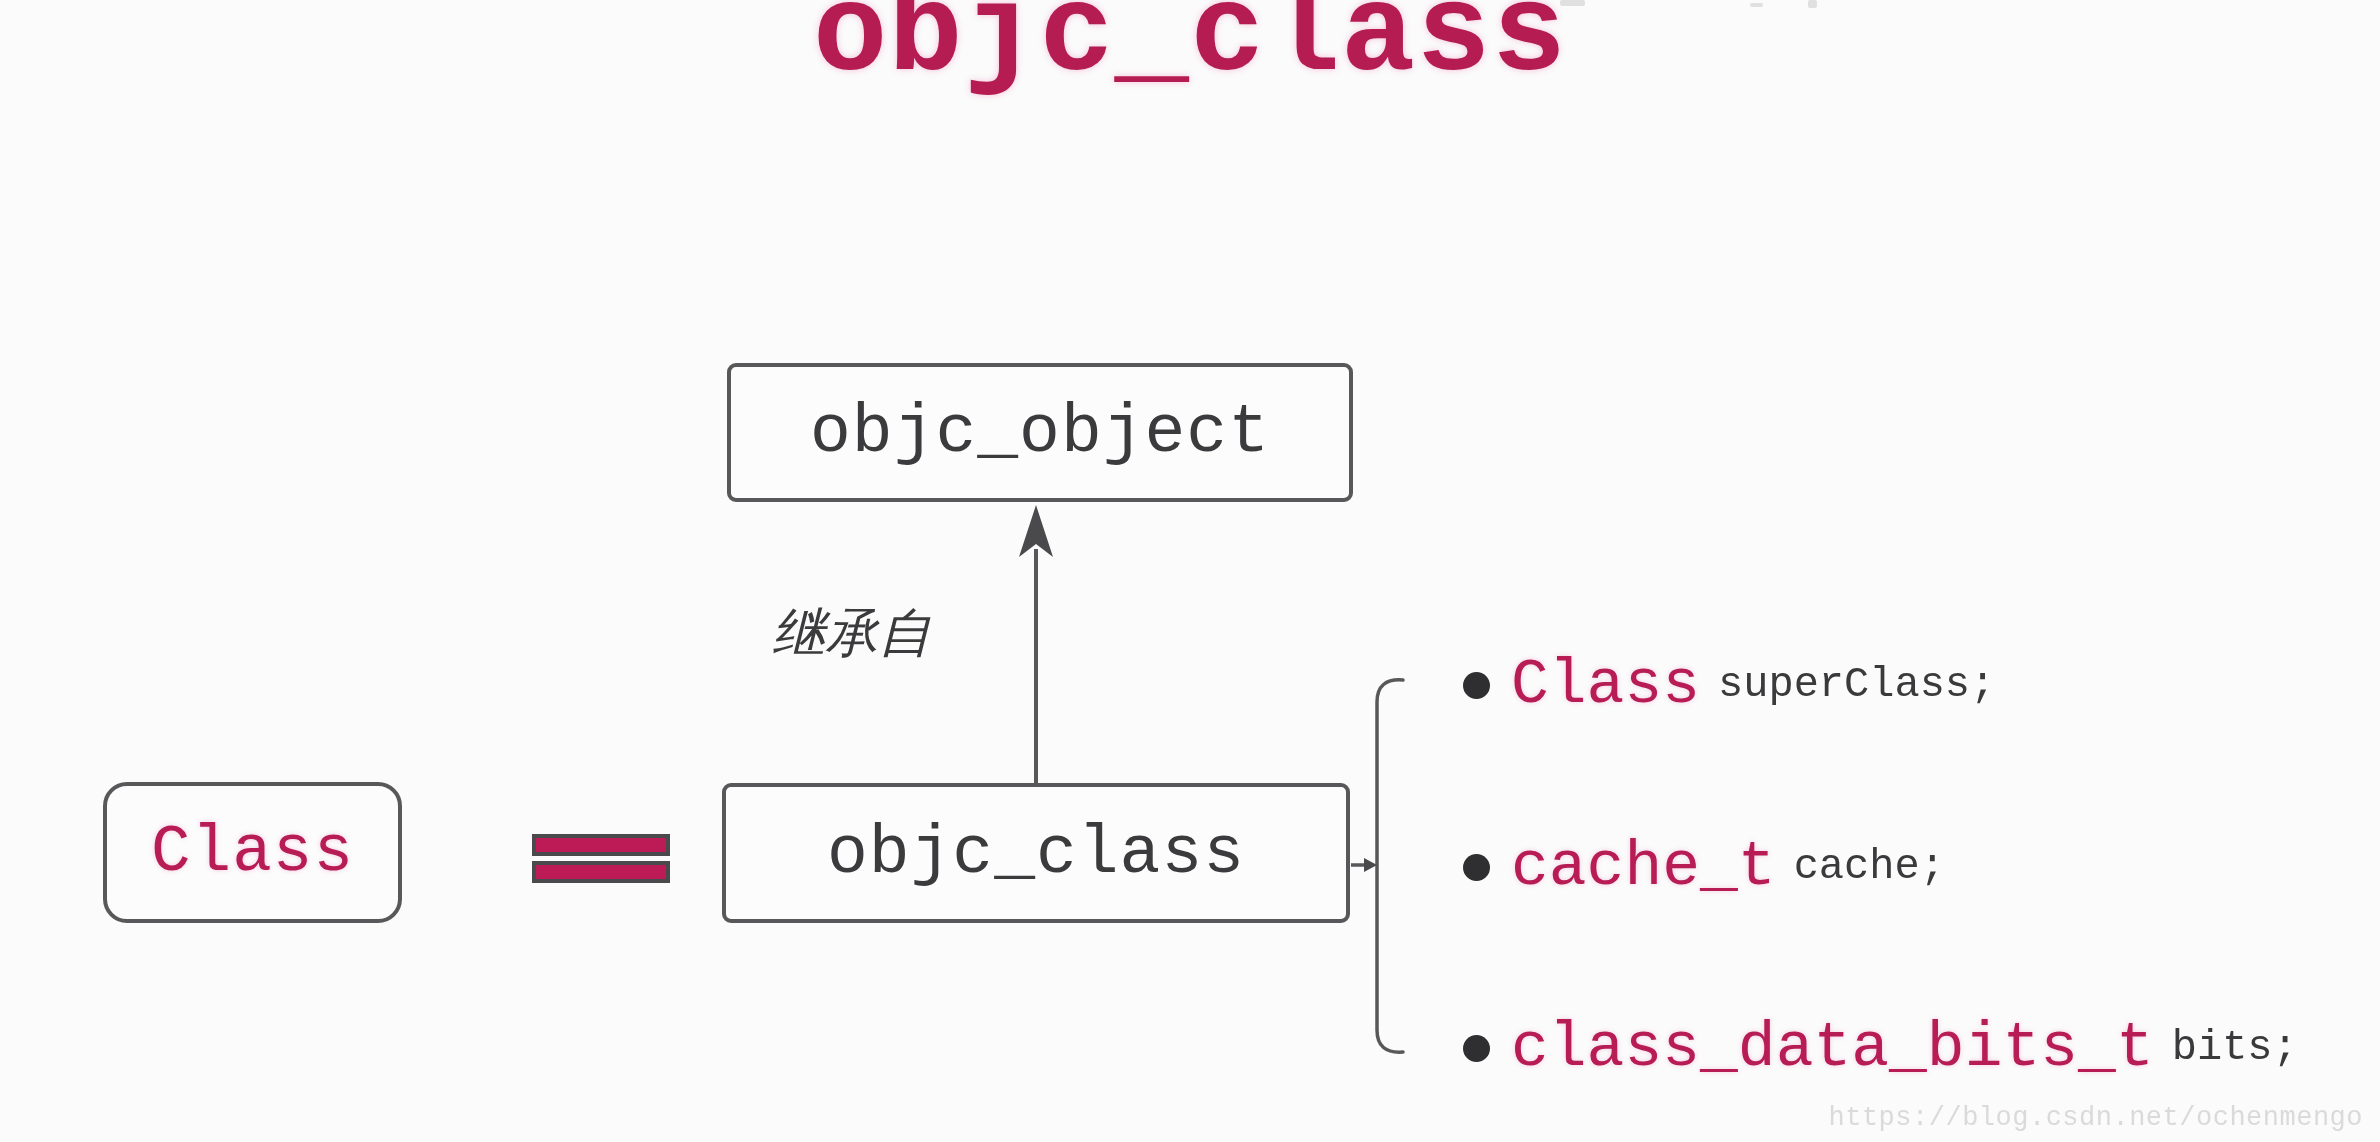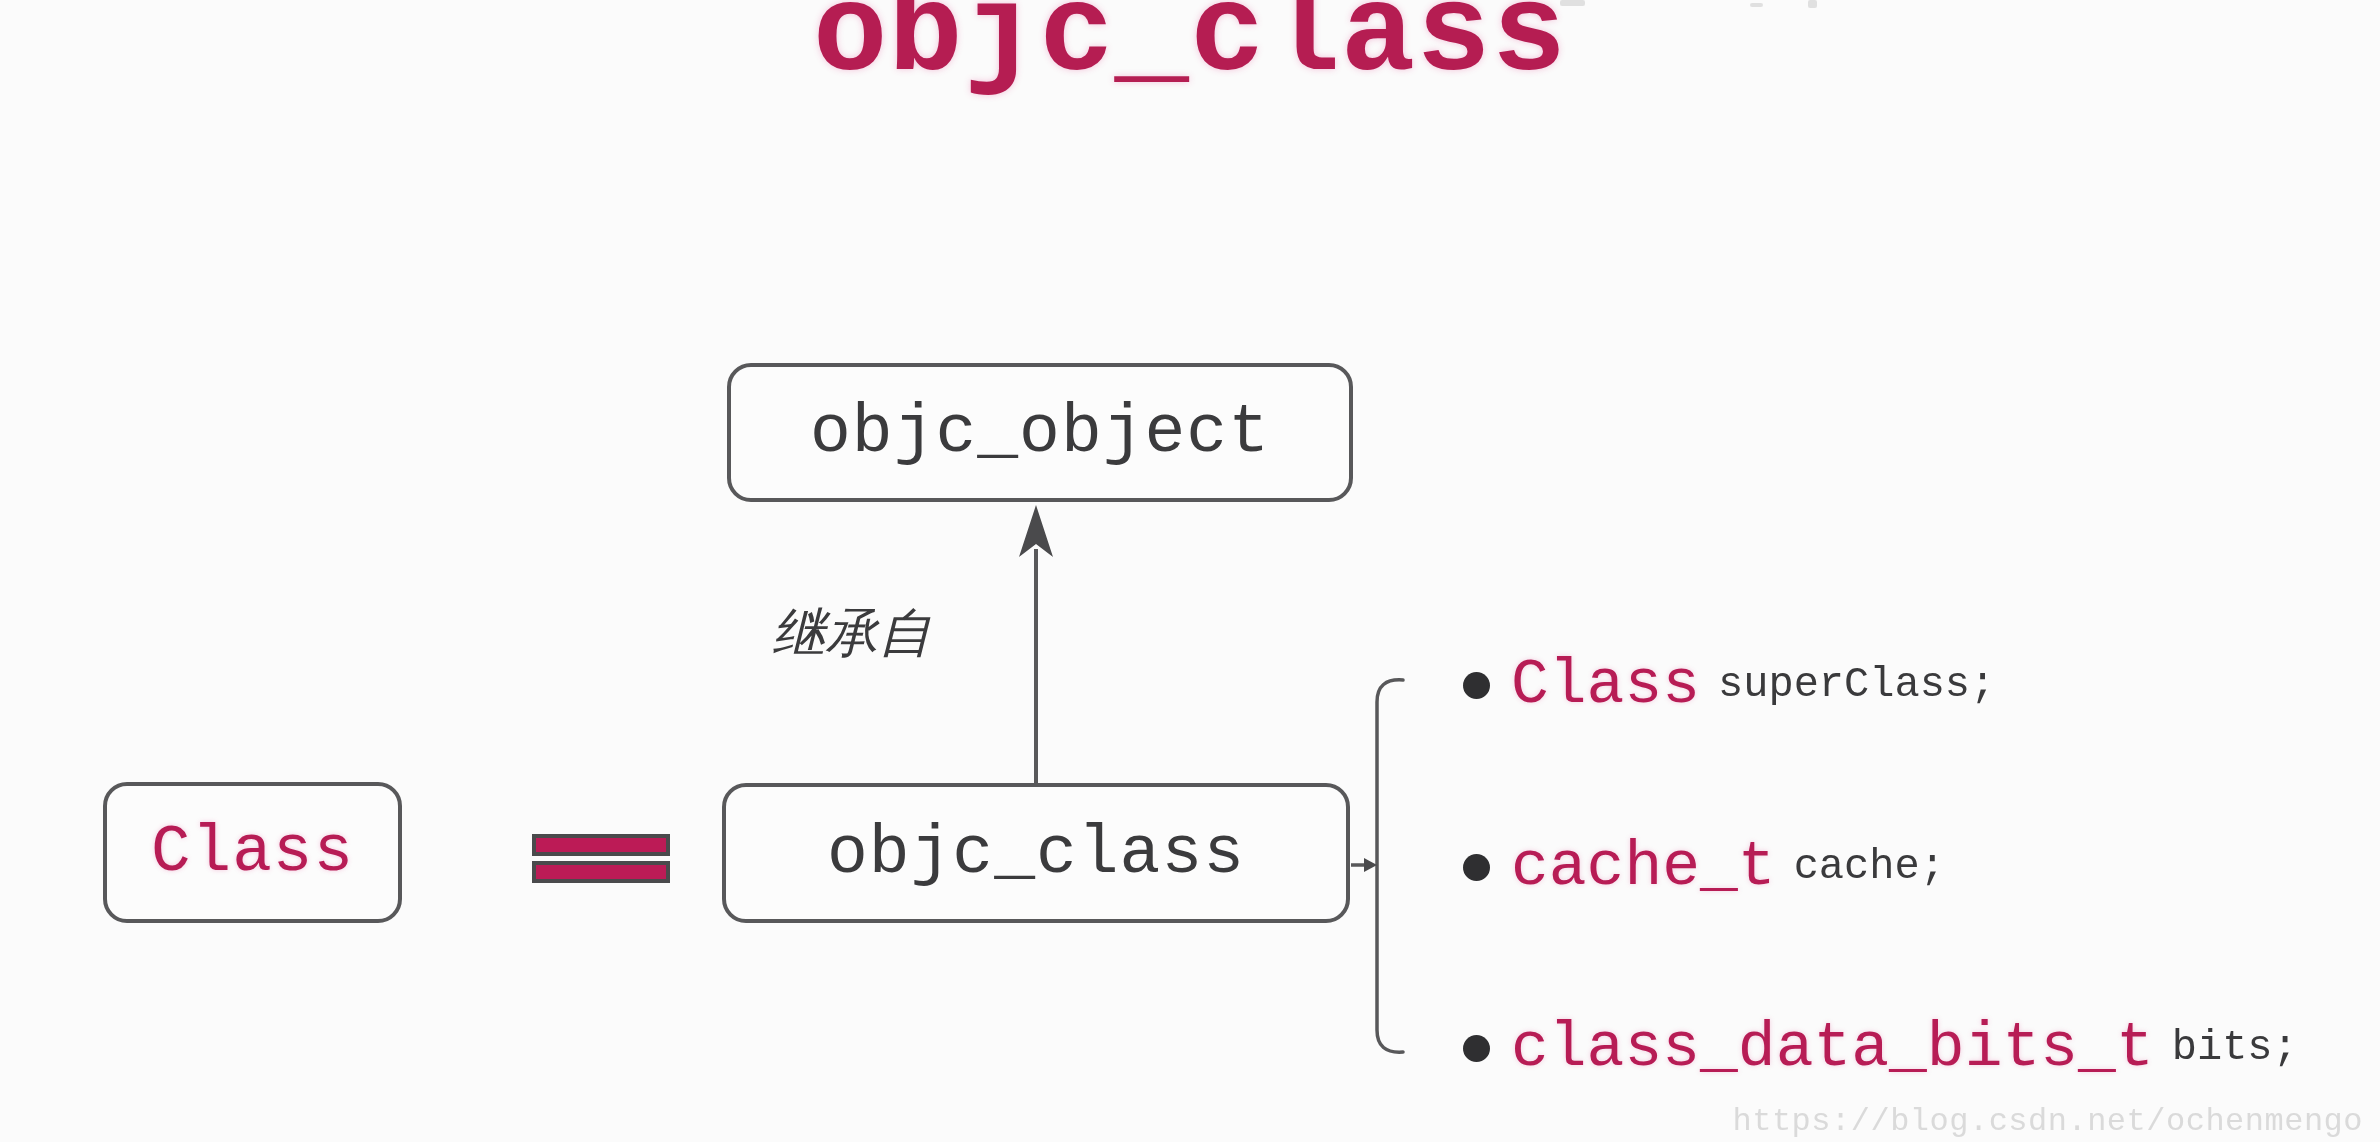--- a/index.html
+++ b/index.html
@@ -20,21 +20,21 @@
     letter-spacing:1px;
     color:#b51d52;
     white-space:nowrap;
     text-shadow:0 0 7px rgba(224,64,140,.30);
     line-height:1;
   }
   
   .node{
     position:absolute;
     border:4px solid #58585a;
-    border-radius:24px;
+    border-radius:9px;
     background:#fcfcfc;
     display:flex;align-items:center;justify-content:center;
     box-sizing:border-box;
   }
   .node .node-label{
     font-size:68px;
     color:#3b3b3d;
     letter-spacing:1px;
     white-space:nowrap;
   }
@@ -94,21 +94,21 @@
     color:#3a3a3c;
     margin-left:18px;
   }
   .row-1{top:650px;}
   .row-2{top:832px;}
   .row-3{top:1013px;}
   
   .watermark{
     position:absolute;
     right:17px; top:1103px;
-    font-size:32px;
+    font-size:27px;
     color:#dadada;
     letter-spacing:.5px;
   }
   
   .artifact{position:absolute; background:#cacaca; opacity:.55; border-radius:2px;}
   .art-1{left:1560px; top:0; width:25px; height:6px;}
   .art-2{left:1750px; top:3px; width:13px; height:4px;}
   .art-3{left:1808px; top:0; width:9px; height:8px;}
 </style>
 </head>

